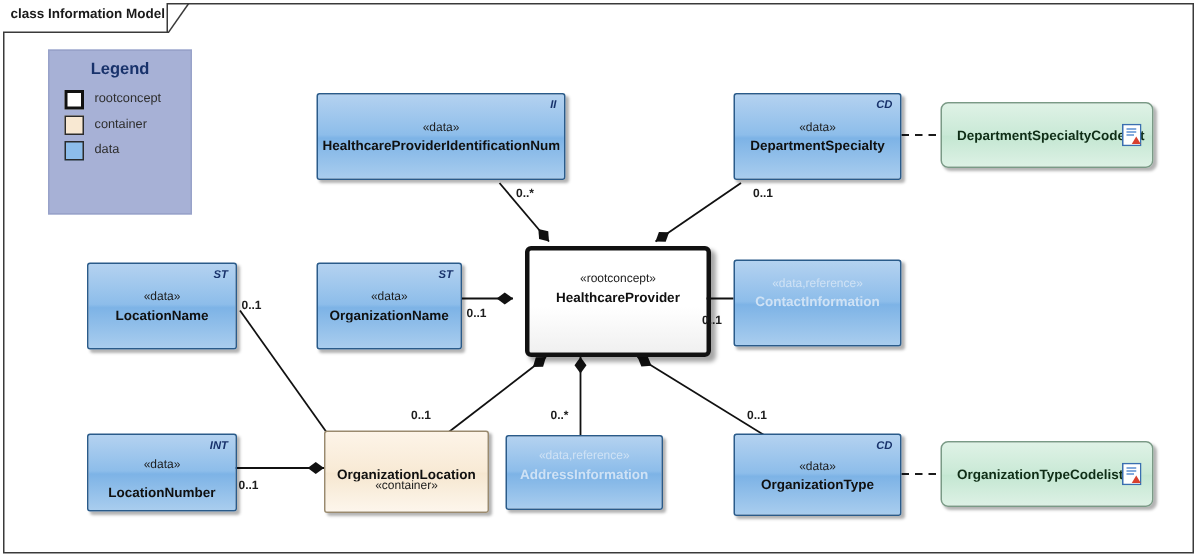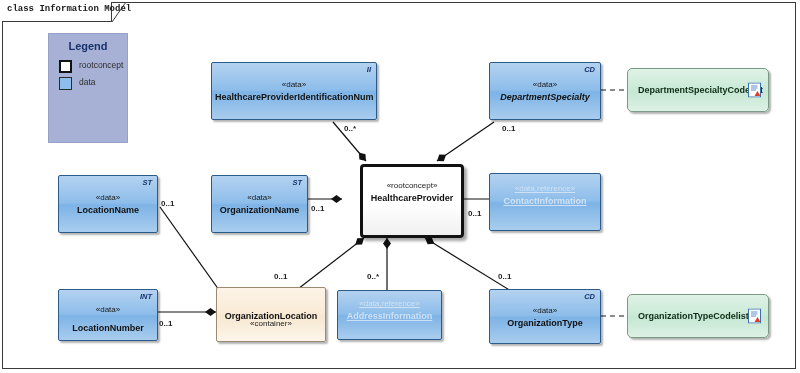--- a/index.html
+++ b/index.html
@@ -53,35 +53,33 @@
   .frame-tab-label {
     position: absolute;
     left: 7px;
     top: 4px;
     font-size: 9px;
     font-weight: bold;
     color: #1a1a1a;
     white-space: nowrap;
     letter-spacing: 0px;
     z-index: 4;
-    font-family: Liberation Mono, monospace;
   }
 
   
   .legend {
     position: absolute;
     left: 32px;
     top: 33px;
-    width: 80px;
+    width: 96px;
     height: 110px;
     background: #a7b1d6;
     border: 1px solid #98a2c9;
     box-sizing: border-box;
     z-index: 5;
-    margin-left: 16px;
   }
   .legend-title {
     position: absolute;
     top: 6px;
     left: 0;
     width: 100%;
     text-align: center;
     font-size: 11px;
     font-weight: bold;
     color: #18326b;
@@ -179,21 +177,21 @@
     border-radius: 5px;
   }
   
   .n-root {
     background: linear-gradient(to bottom, #ffffff 0%, #ffffff 55%, #f0f0f0 100%);
     border: 3px solid #111111;
     box-shadow: 3px 3px 3px rgba(0,0,0,0.35);
     border-radius: 4px;
   }
   
-  .faded .stereo, .faded .nodename { color: #cfe2f5; text-decoration: underline; }
+  .faded .stereo, .faded .nodename { color: #cfe2f5; }
 
   .codelist-label {
     position: absolute;
     left: 10px;
     right: 28px;
     top: 50%;
     transform: translateY(-50%);
     text-align: center;
     font-size: 9px;
     font-weight: bold;
@@ -263,36 +261,40 @@
   </svg>
 
   <div class="legend">
     <div class="legend-title">Legend</div>
     <div class="legend-rows">
       <div class="legend-row">
         <div class="legend-swatch thick" style="background:#ffffff"></div>
         <div class="legend-label">rootconcept</div>
       </div>
       <div class="legend-row">
+        <div class="legend-swatch" style="background:#f8e8d2"></div>
+        <div class="legend-label">container</div>
+      </div>
+      <div class="legend-row">
         <div class="legend-swatch" style="background:#8dbdea"></div>
         <div class="legend-label">data</div>
       </div>
     </div>
   </div>
 
   <div class="node n-data" style="left:211px;top:62px;width:166px;height:58px;">
     <div class="typemark">II</div>
     <div class="stereo" style="top:17px;">«data»</div>
     <div class="nodename" style="top:29px;">HealthcareProviderIdentificationNumber</div>
   </div>
 
   <div class="node n-data" style="left:489px;top:62px;width:112px;height:58px;">
     <div class="typemark">CD</div>
     <div class="stereo" style="top:17px;">«data»</div>
-    <div class="nodename" style="top:29px;font-style:italic;">DepartmentSpecialty</div>
+    <div class="nodename" style="top:29px;">DepartmentSpecialty</div>
   </div>
 
   <div class="node n-codelist" style="left:627px;top:68px;width:142px;height:44px;">
     <div class="codelist-label">DepartmentSpecialtyCodelist</div>
     <svg class="doc-icon" viewBox="0 0 13 15">
       <rect x="0.5" y="0.5" width="12" height="14" fill="#ffffff" stroke="#3a6fb0" stroke-width="1"></rect>
       <line x1="3" y1="3.5" x2="9.5" y2="3.5" stroke="#5b8fd0" stroke-width="1"></line>
       <line x1="3" y1="5.5" x2="9.5" y2="5.5" stroke="#5b8fd0" stroke-width="1"></line>
       <line x1="3" y1="7.5" x2="8" y2="7.5" stroke="#5b8fd0" stroke-width="1"></line>
       <path d="M6.5,13.5 L9.5,8.5 L12.5,13.5 Z" fill="#d8402e"></path>
@@ -304,21 +306,21 @@
     <div class="stereo" style="top:17px;">«data»</div>
     <div class="nodename" style="top:29px;">LocationName</div>
   </div>
 
   <div class="node n-data" style="left:211px;top:175px;width:97px;height:58px;">
     <div class="typemark">ST</div>
     <div class="stereo" style="top:17px;">«data»</div>
     <div class="nodename" style="top:29px;">OrganizationName</div>
   </div>
 
-  <div class="node n-root" style="left:360px;top:164px;width:104px;height:74px;">
+  <div class="node n-root" style="left:350px;top:164px;width:124px;height:74px;">
     <div class="stereo" style="top:14px;">«rootconcept»</div>
     <div class="nodename" style="top:26px;">HealthcareProvider</div>
   </div>
 
   <div class="node n-data faded" style="left:489px;top:173px;width:112px;height:58px;">
     <div class="stereo" style="top:10px;">«data,reference»</div>
     <div class="nodename" style="top:22px;">ContactInformation</div>
   </div>
 
   <div class="node n-data" style="left:58px;top:289px;width:100px;height:52px;">

